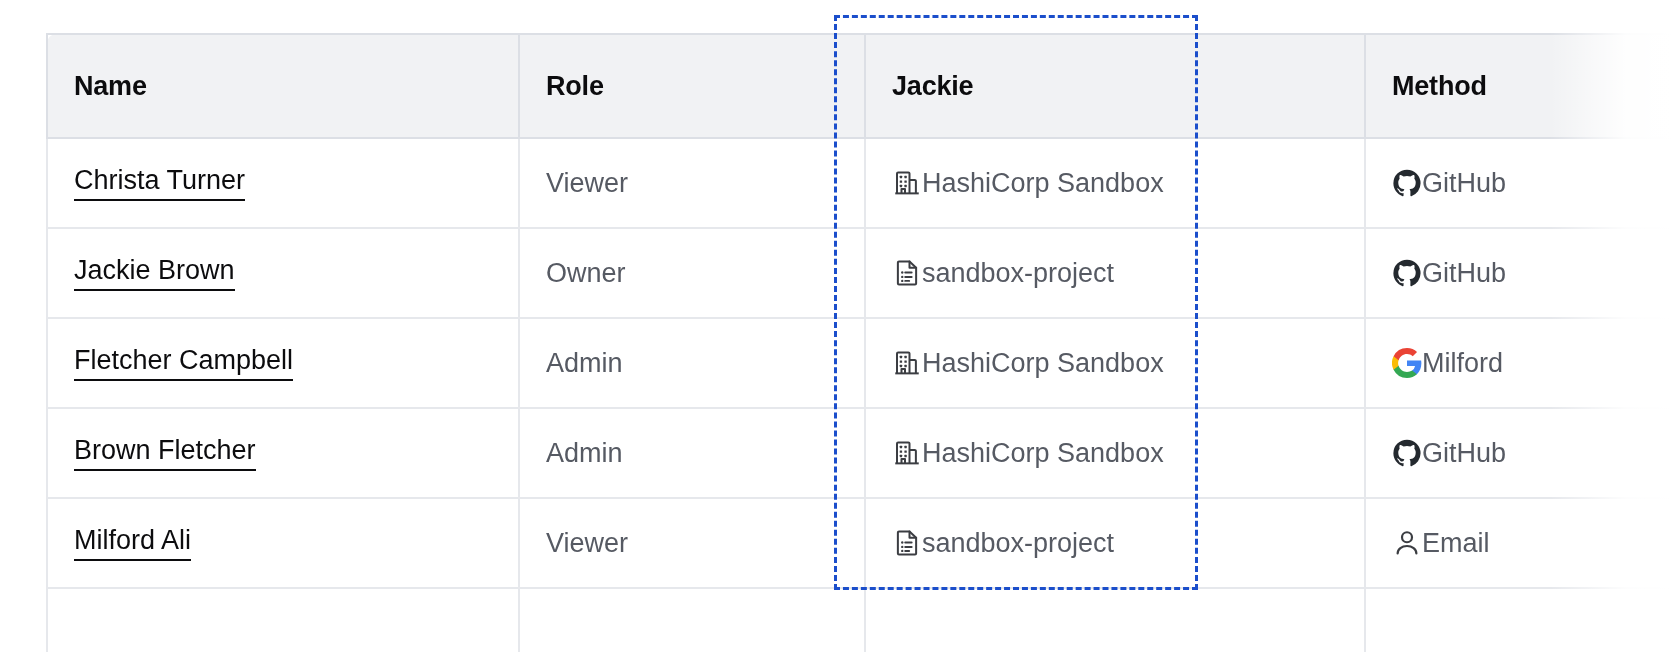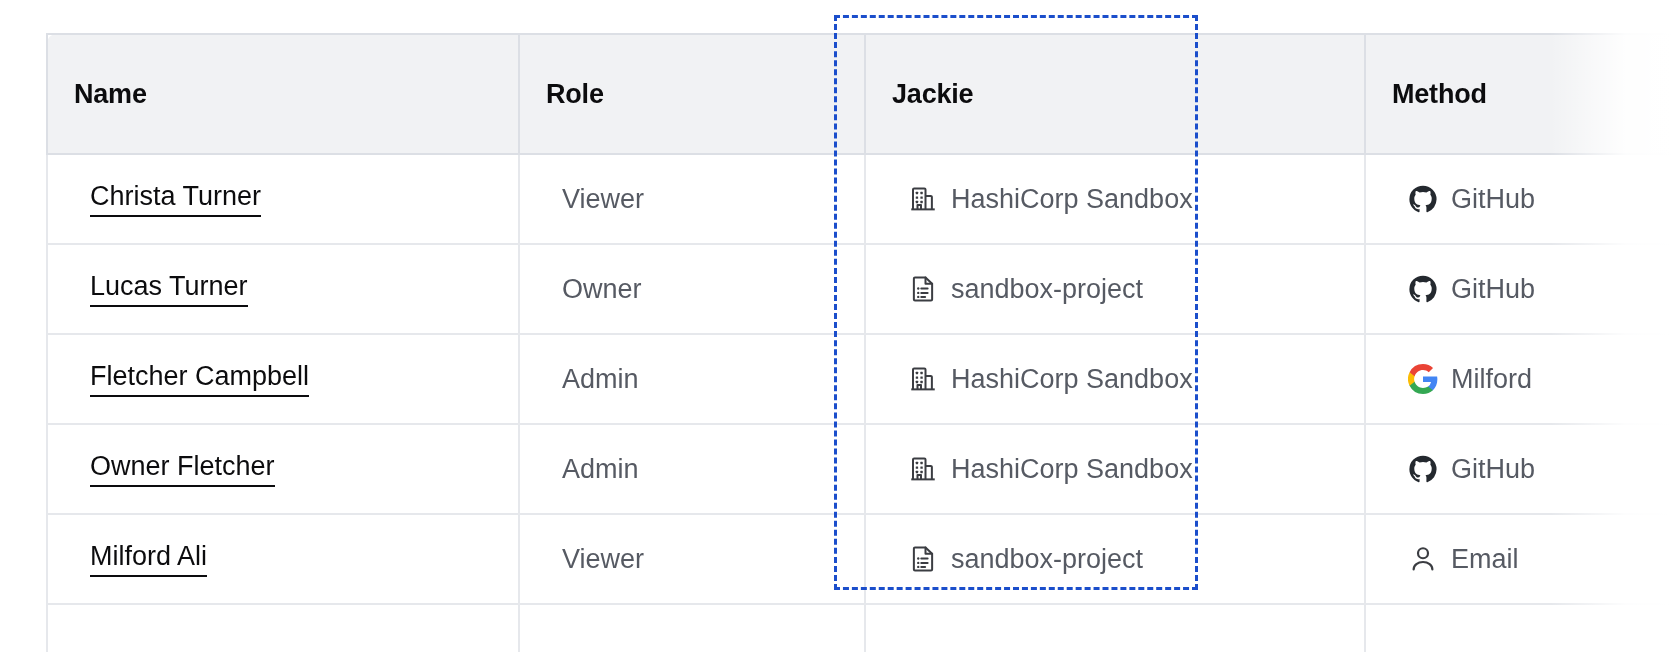--- a/index.html
+++ b/index.html
@@ -36,21 +36,21 @@
     border-spacing: 0;
   }
 
   col.c-name   { width: 472px; }
   col.c-role   { width: 346px; }
   col.c-scope  { width: 500px; }
   col.c-method { width: 582px; }
 
   thead th {
     background: #f1f2f4;
-    height: 120px;
+    height: 104px;
     padding: 0 0 0 26px;
     text-align: left;
     vertical-align: middle;
     font-size: 27px;
     font-weight: 700;
     color: #0c0c0e;
     letter-spacing: -0.2px;
     border-bottom: 2px solid #dcdfe5;
     border-right: 2px solid #dcdfe5;
     box-sizing: border-box;
@@ -60,21 +60,21 @@
 
   thead th.first-head {
     border-top-left-radius: 9px;
     border-left: 2px solid #dcdfe5;
     border-top: 2px solid #dcdfe5;
   }
   thead th.mid-head { border-top: 2px solid #dcdfe5; }
 
   tbody td {
     height: 90px;
-    padding: 0 0 0 42px;
+    padding: 0 0 0 26px;
     vertical-align: middle;
     font-size: 27px;
     color: #565a63;
     border-bottom: 2px solid #e6e8ec;
     border-right: 2px solid #e6e8ec;
     background: #ffffff;
     box-sizing: border-box;
     white-space: nowrap;
   }
   tbody td:last-child { border-right: none; }
@@ -87,21 +87,21 @@
     border-bottom: 2px solid #0c0c0e;
     padding-bottom: 3px;
     cursor: pointer;
     display: inline-block;
     line-height: 1.1;
   }
 
   .cell-inline {
     display: flex;
     align-items: center;
-    gap: 13px;
+    gap: 0;
   }
   .cell-inline .label { color: #565a63; }
 
   .icon-box {
     display: inline-flex;
     align-items: center;
     justify-content: center;
     width: 30px;
     height: 30px;
     flex: 0 0 30px;
@@ -185,21 +185,21 @@
                 <span class="icon-box">
                   <svg width="30" height="30" viewBox="0 0 24 24" xmlns="http://www.w3.org/2000/svg">
                     <path fill="#24292f" d="M12 1.3A10.9 10.9 0 0 0 1.1 12.2c0 4.8 3.1 8.9 7.4 10.3.55.1.75-.23.75-.52 0-.26-.01-1.1-.015-2-3.02.66-3.66-1.3-3.66-1.3-.5-1.27-1.21-1.6-1.21-1.6-.99-.68.075-.665.075-.665 1.09.077 1.67 1.13 1.67 1.13.97 1.68 2.55 1.19 3.17.91.1-.71.38-1.19.69-1.46-2.41-.28-4.95-1.22-4.95-5.44 0-1.2.42-2.19 1.12-2.96-.11-.28-.49-1.4.11-2.93 0 0 .92-.3 3.01 1.13a10.3 10.3 0 0 1 5.48 0c2.09-1.43 3-1.13 3-1.13.6 1.53.22 2.65.11 2.93.7.77 1.12 1.76 1.12 2.96 0 4.23-2.55 5.16-4.97 5.43.39.34.74 1.01.74 2.04 0 1.47-.013 2.66-.013 3.02 0 .29.2.63.76.52a10.92 10.92 0 0 0 7.38-10.3A10.9 10.9 0 0 0 12 1.3z"></path>
                   </svg>
                 </span>
                 <span class="label">GitHub</span>
               </div>
             </td>
           </tr>
           <tr>
-            <td class="cell-name"><a class="name-link">Lucas Turner</a></td>
+            <td class="cell-name"><a class="name-link">Jackie Brown</a></td>
             <td><span>Owner</span></td>
             <td>
               <div class="cell-inline">
                 <span class="icon-box">
                   <svg width="30" height="30" viewBox="0 0 24 24" xmlns="http://www.w3.org/2000/svg">
                     <g fill="none" stroke="#3b3d42" stroke-width="1.6" stroke-linejoin="round" stroke-linecap="round">
                       <path d="M14 2.8H5.6a.9.9 0 0 0-.9.9v16.6a.9.9 0 0 0 .9.9h12.8a.9.9 0 0 0 .9-.9V7.8z"></path>
                       <path d="M14 2.8v5h5.3"></path>
                       <path d="M10.6 11.6h5.1"></path>
                       <path d="M10.6 15.1h5.1"></path>
@@ -260,21 +260,21 @@
                     <path fill="#34A853" d="M12 24c3.24 0 5.95-1.08 7.93-2.91l-3.86-3c-1.07.72-2.45 1.15-4.07 1.15-3.13 0-5.78-2.11-6.73-4.95H1.27v3.1A11.99 11.99 0 0 0 12 24z"></path>
                     <path fill="#FBBC05" d="M5.27 14.29a7.2 7.2 0 0 1 0-4.58V6.61H1.27a12 12 0 0 0 0 10.78l4-3.1z"></path>
                     <path fill="#EA4335" d="M12 4.76c1.77 0 3.35.61 4.6 1.8l3.42-3.42C17.95 1.2 15.24 0 12 0A11.99 11.99 0 0 0 1.27 6.61l4 3.1C6.22 6.87 8.87 4.76 12 4.76z"></path>
                   </svg>
                 </span>
                 <span class="label">Milford</span>
               </div>
             </td>
           </tr>
           <tr>
-            <td class="cell-name"><a class="name-link">Owner Fletcher</a></td>
+            <td class="cell-name"><a class="name-link">Brown Fletcher</a></td>
             <td><span>Admin</span></td>
             <td>
               <div class="cell-inline">
                 <span class="icon-box">
                   <svg width="30" height="30" viewBox="0 0 24 24" xmlns="http://www.w3.org/2000/svg">
                     <g fill="none" stroke="#3b3d42" stroke-width="1.6" stroke-linejoin="round">
                       <path d="M4 20.2V4.4a.9.9 0 0 1 .9-.9h8.2a.9.9 0 0 1 .9.9v15.8"></path>
                       <path d="M14 9.6h4.2a.9.9 0 0 1 .9.9v9.7"></path>
                       <path d="M2.6 20.3h18.8"></path>
                       <path d="M7.6 20.2v-3.4h2.8v3.4"></path>

